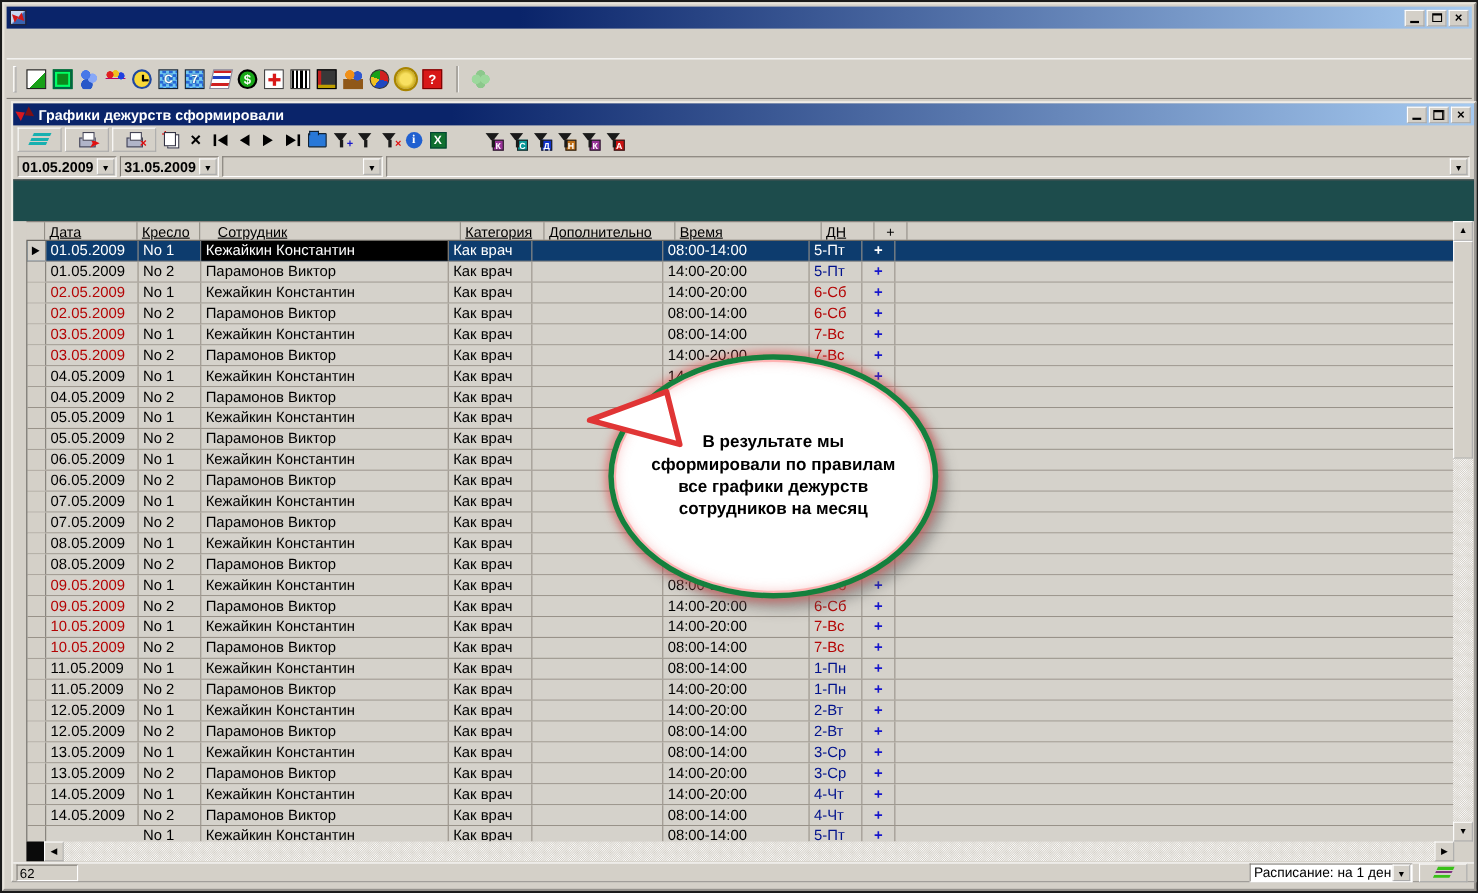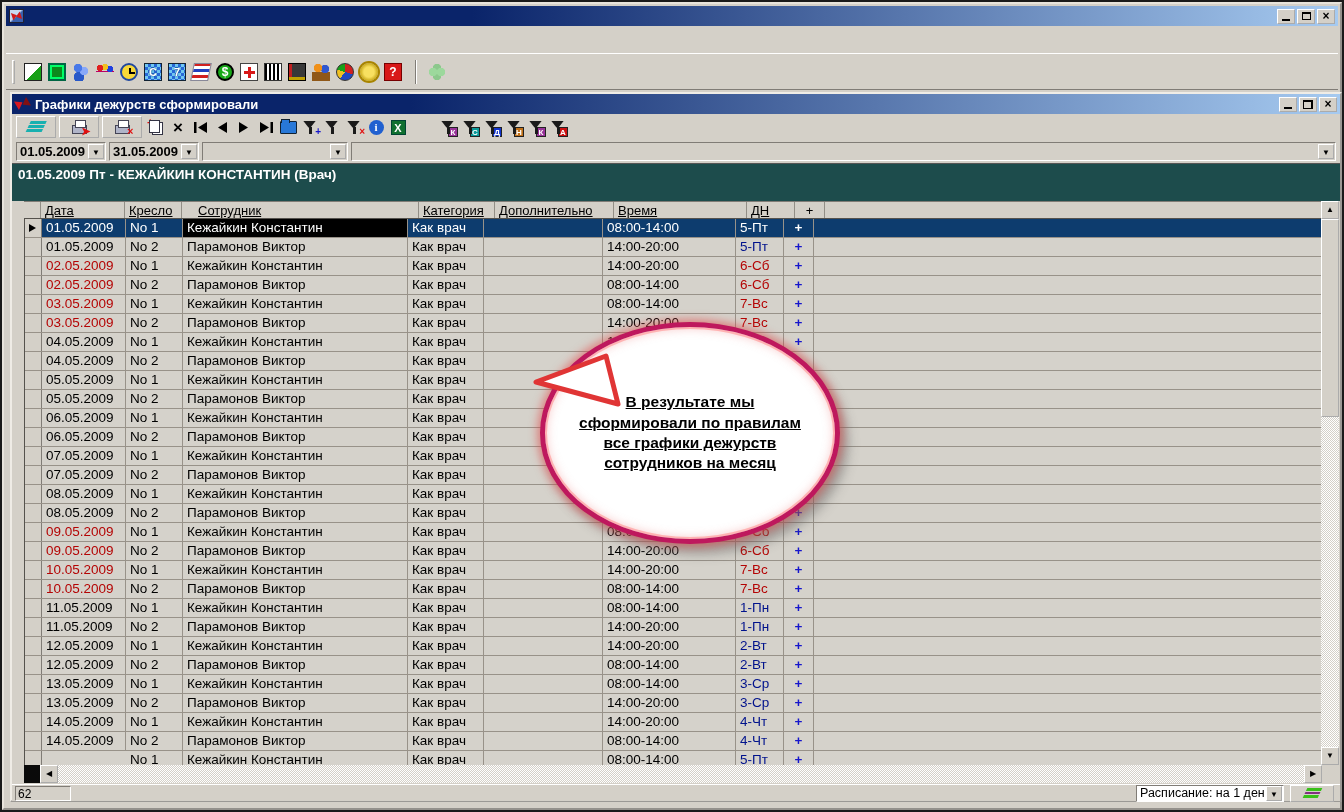--- a/index.html
+++ b/index.html
@@ -147,24 +147,24 @@
     display:flex; align-items:center; }
   .countbox { margin-left:3px; width:56px; height:15px; border:1px solid; border-color:#807c76 #fff #fff #807c76;
     font-size:12px; padding:0 2px; color:#000; background:#d4d0c8; }
   .st-right { margin-left:auto; display:flex; align-items:center; gap:6px; margin-right:6px; }
   .st-combo { width:148px; height:17px; background:#fff; border:1px solid; border-color:#807c76 #fff #fff #807c76; display:flex; align-items:center; }
   .st-combo .cval { flex:1; font-size:12.5px; padding-left:3px; white-space:nowrap; overflow:hidden; }
   .st-btn { width:44px; height:17px; border:1px outset #fff; background:#d4d0c8; display:flex; align-items:center; justify-content:center; }
   .i-stripes-green { width:15px; height:10px; background:linear-gradient(180deg,#38c018 3px,transparent 3px,transparent 4px,#803080 4px,#803080 6px,transparent 6px,transparent 7px,#38c018 7px); transform:skewX(-25deg); }
 
   
-  .bubble { position:absolute; left:536px; top:318px; width:300px; height:222px; border-radius:50%;
-    background:#fff; border:5px solid #be185d; z-index:50;
+  .bubble { position:absolute; left:549px; top:318px; width:300px; height:222px; border-radius:50%;
+    background:#fff; border:5px solid #15803d; z-index:50;
     box-shadow:0 0 8px 3px rgba(228,70,70,.55), 8px 10px 12px rgba(90,90,90,.45), inset 0 0 0 2px #ffb3b3, inset 0 0 10px 2px rgba(235,120,120,.35);
-    display:flex; align-items:center; justify-content:center;text-decoration:underline; }
+    display:flex; align-items:center; justify-content:center; }
   .bubble .btxt { width:228px; text-align:center; font-weight:bold; font-size:15.5px; line-height:1.32; color:#000; }
   .btail { position:absolute; left:528px; top:348px; z-index:51; }
 </style>
 </head>
 <body>
 
 <div id="win">
 
   <div class="titlebar">
     <span class="appicon"></span>
@@ -368,21 +368,20 @@
         <span class="cval"></span>
         <span class="drop">▼</span>
       </span>
       <span class="combo" style="flex:1; margin-right:4px">
         <span class="cval"></span>
         <span class="drop">▼</span>
       </span>
     </div>
 
     <div class="band">
-      <div>01.05.2009 Пт - КЕЖАЙКИН КОНСТАНТИН (Врач)</div>
     </div>
 
     <div class="gridhead" id="grid-header">
         <span class="hcell" style="width: 17px;"></span>
         <span class="hcell" style="width: 84px;"><u>Дата</u></span>
         <span class="hcell" style="width: 57px;"><u>Кресло</u></span>
         <span class="hcell" style="width: 225px; margin-left: 12px;"><u>Сотрудник</u></span>
         <span class="hcell" style="width: 76px;"><u>Категория</u></span>
         <span class="hcell" style="width: 119px;"><u>Дополнительно</u></span>
         <span class="hcell" style="width: 133px;"><u>Время</u></span>

